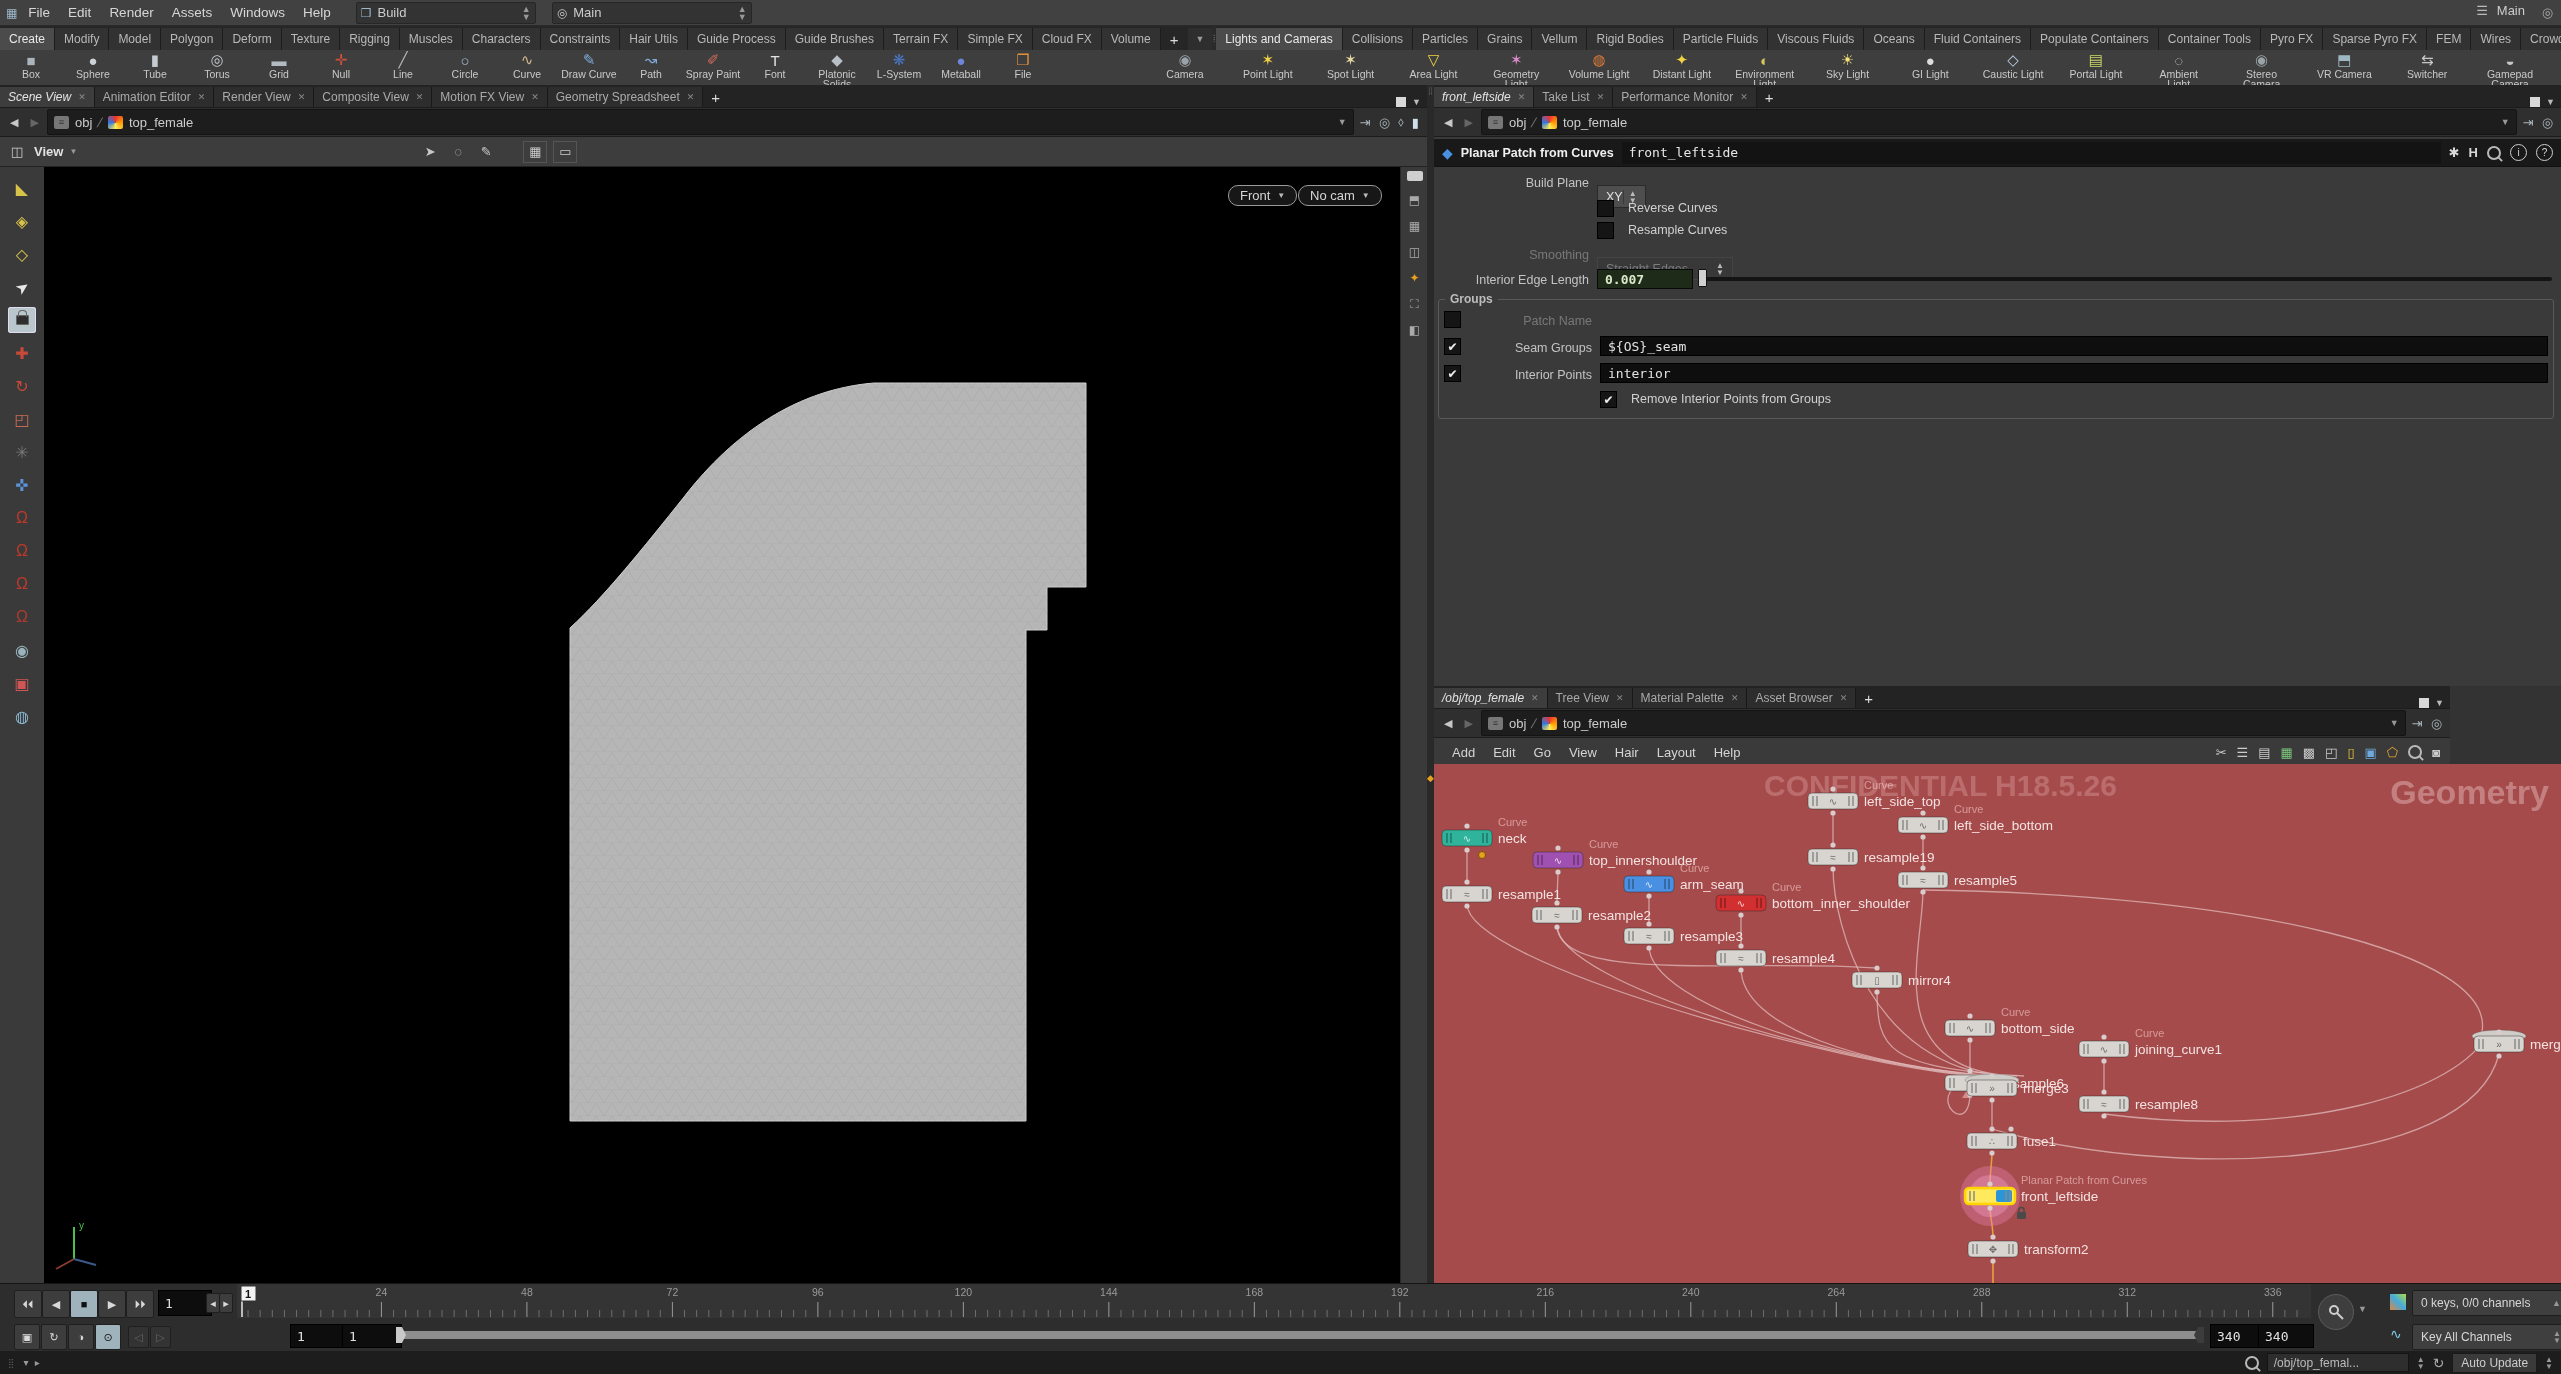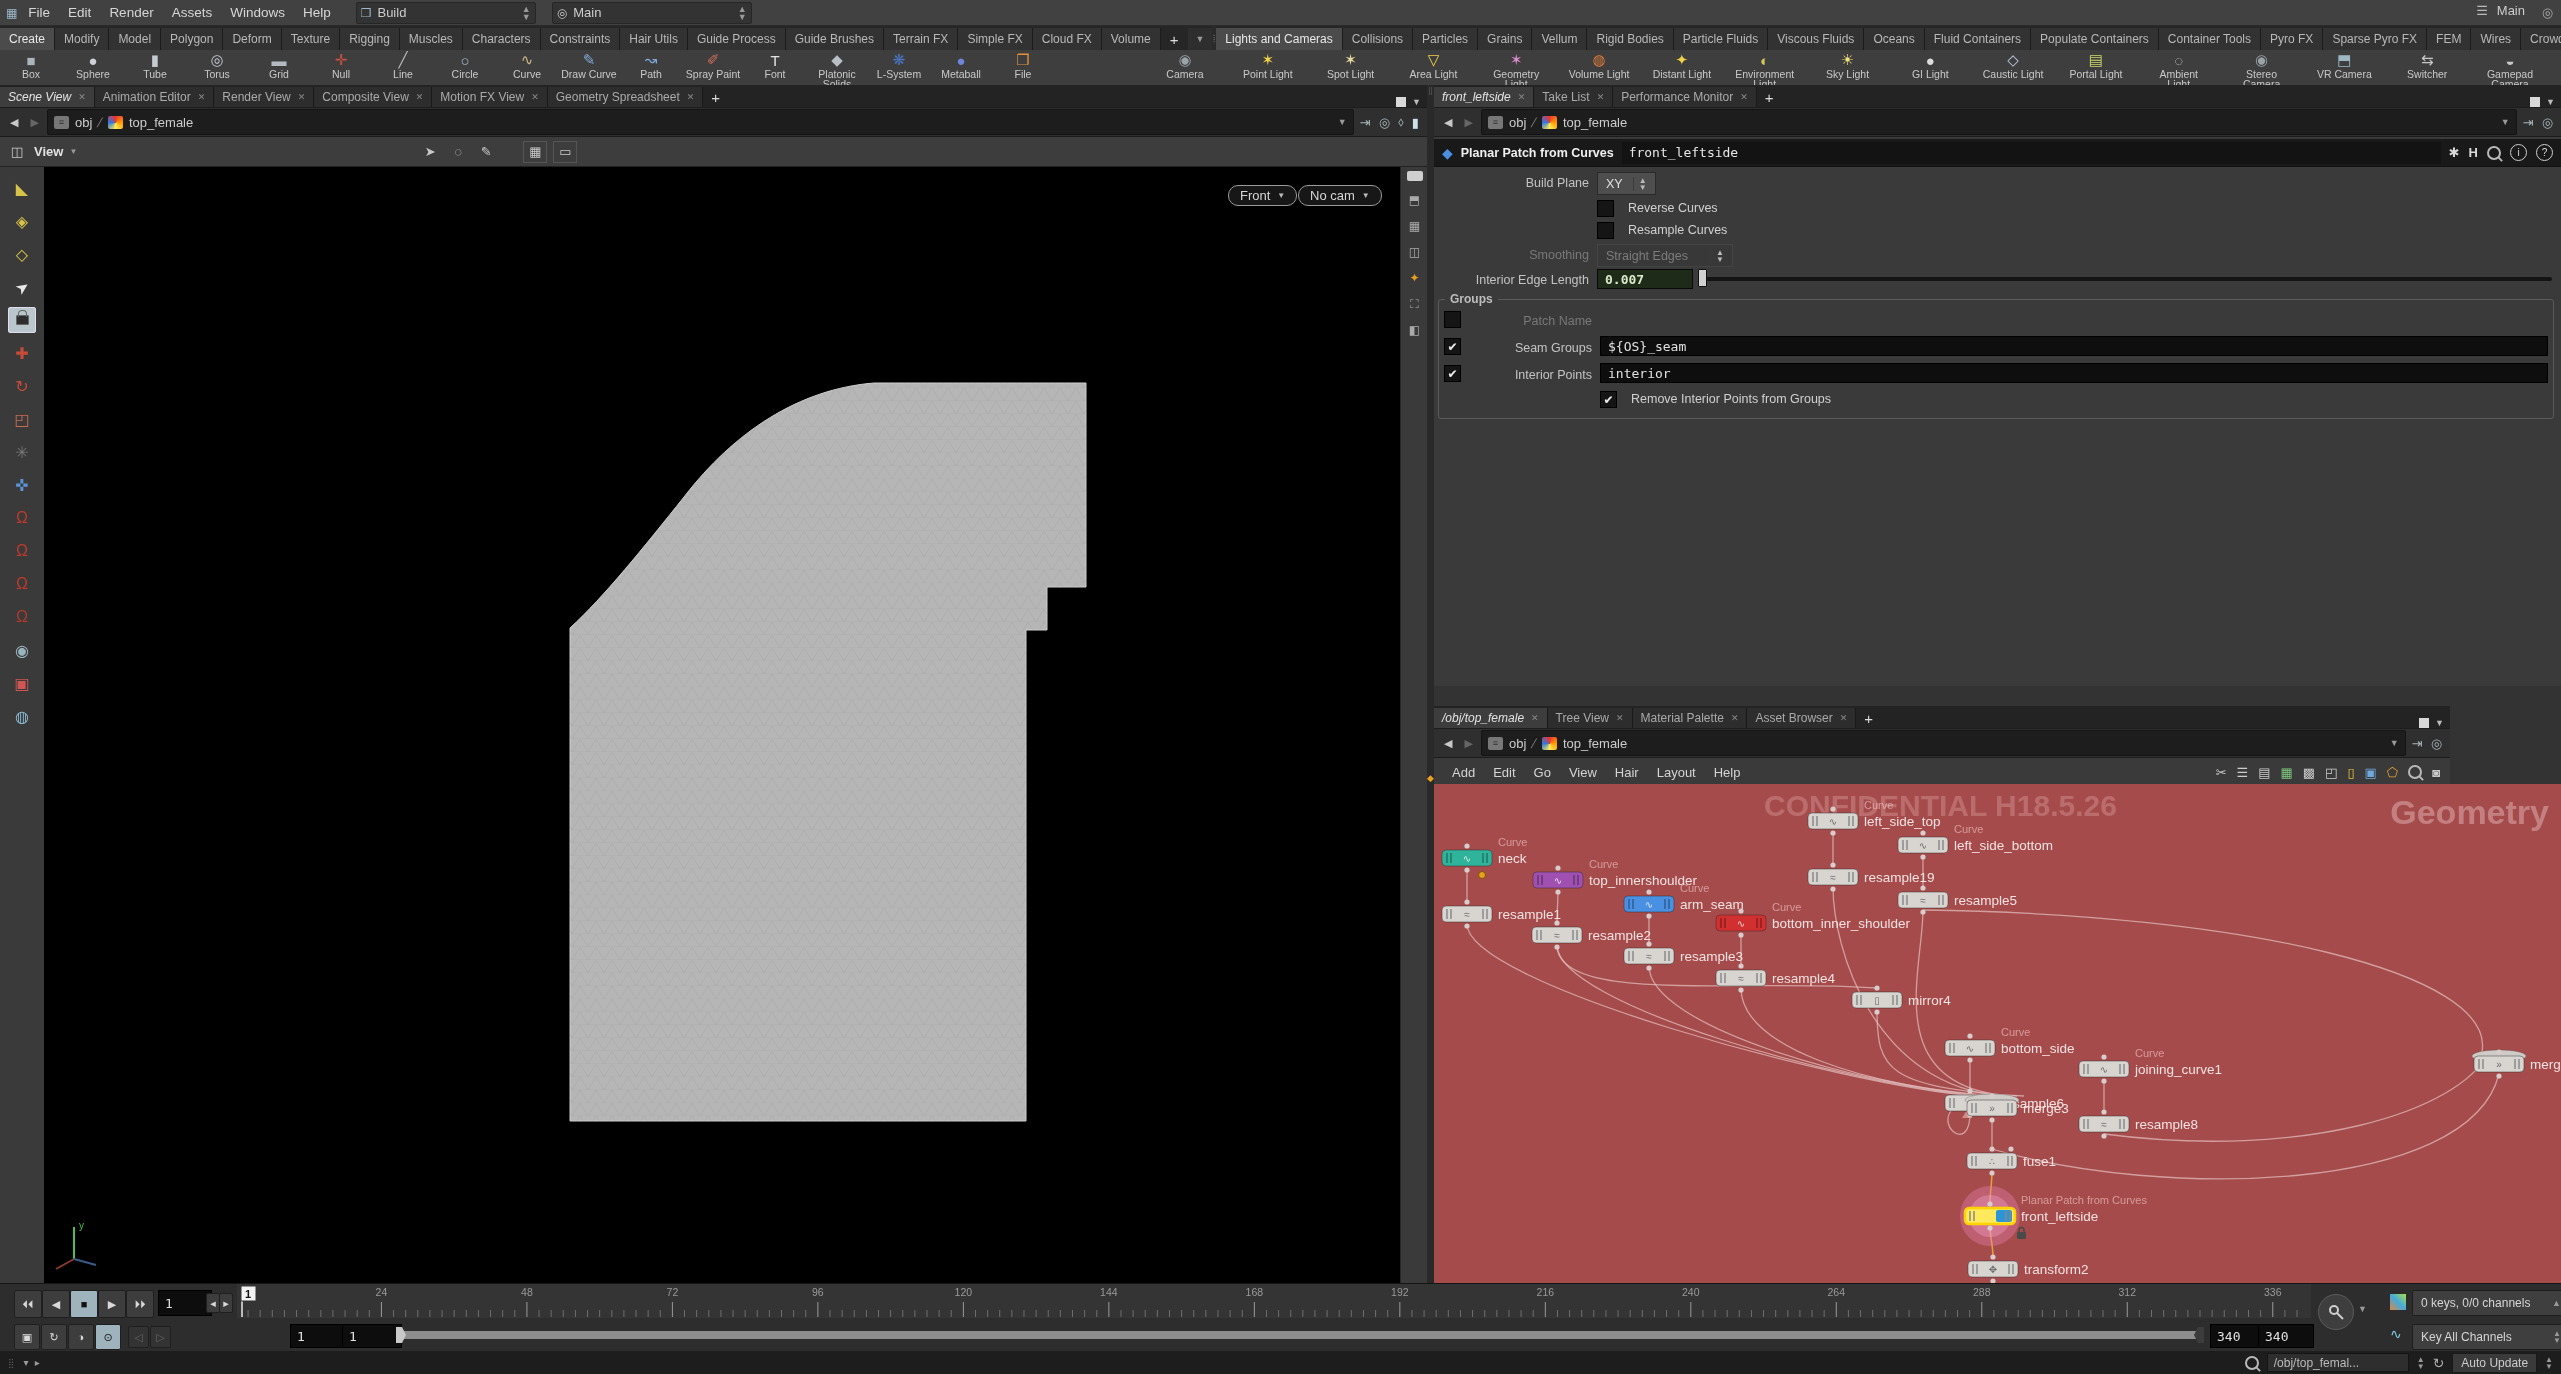--- a/index.html
+++ b/index.html
@@ -58,21 +58,21 @@
   .pane-bg{background:#3a3a3a;}
   .param-header{background:#191919;display:flex;align-items:center;height:28px;gap:8px;padding:0 8px;border-bottom:1px solid #111;}
   .ph-type{color:#efefef;font-weight:bold;font-size:12.5px;white-space:nowrap;}
   .ph-name{flex:1;color:#e6e6e6;font-family:"DejaVu Sans Mono",monospace;font-size:13px;background:#131313;height:22px;display:flex;align-items:center;padding:0 7px;}
   .ph-ics{display:flex;gap:9px;align-items:center;color:#d8d8d8;font-size:13px;}
   .circ{width:15px;height:15px;border:1px solid #cfcfcf;border-radius:50%;display:inline-flex;align-items:center;justify-content:center;font-size:10px;}
   .plabel{position:absolute;text-align:right;color:#c3c3c3;font-size:12.5px;}
   .plabel.dim{color:#787878;}
   .pfield{background:#0e0e0e;border:1px solid #000;color:#e3e3e3;font-family:"DejaVu Sans Mono",monospace;font-size:13px;display:flex;align-items:center;padding:0 7px;height:20px;box-sizing:border-box;}
   .pfield.dim{color:#6f6f6f;background:#222;}
-  .dropd{background:#4e4e4e;border:1px solid #2a2a2a;color:#e0e0e0;height:21px;display:flex;align-items:center;padding:0 8px;gap:10px;font-size:12.5px;}
+  .dropd{background:#4e4e4e;border:1px solid #2a2a2a;color:#e0e0e0;height:21px;display:flex;align-items:center;padding:0 8px;font-size:12.5px;margin-top:13px;}
   .dropd .spin{font-size:8px;color:#bbb;line-height:7px;border-left:1px solid #3a3a3a;padding-left:5px;}
   .dropd.dim{background:#383838;color:#7c7c7c;border-color:#444;}
   .chk{width:15px;height:15px;background:#151515;border:1px solid #000;display:inline-flex;align-items:center;justify-content:center;color:#eee;font-size:12px;}
   .chklabel{color:#d0d0d0;font-size:12.5px;margin-left:8px;}
   .gfield{background:#1d2b18;border:1px solid #0a0a0a;color:#d8e8c8;font-weight:bold;}
   .sl-track{position:absolute;height:4px;background:#141414;border-radius:2px;}
   .sl-handle{position:absolute;width:7px;height:16px;background:#d0d0d0;border:1px solid #111;border-radius:1px;}
   .fieldset{position:absolute;border:1px solid #5a5a5a;border-radius:3px;font-weight:bold;}
   .fs-legend{position:absolute;top:-8px;left:6px;background:#3a3a3a;padding:0 5px;color:#bdbdbd;font-size:12px;}
   
@@ -535,21 +535,21 @@
     <span class="chk" style="position:absolute;left:10px;top:280px">✔</span>
     <span class="plabel" style="left:40px;top:283px;width:118px">Interior Points</span>
     <div class="pfield" style="position:absolute;left:166px;top:278px;width:948px">
       <span>interior</span>
     </div>
 
     <span class="chk" style="position:absolute;left:166px;top:306px">✔</span>
     <span class="chklabel" style="position:absolute;left:189px;top:307px">Remove Interior Points from Groups</span>
   </div>
 
-  <div class="abs" style="left:1434px;top:706px;width:1016px;height:597px">
+  <div class="abs" style="left:1434px;top:686px;width:1016px;height:597px">
     <div class="tabbar" id="network-tabbar">
         <span class="ptab active">
           <span>/obj/top_female</span>
           <span class="x">✕</span>
         </span>
         <span class="ptab">
           <span>Tree View</span>
           <span class="x">✕</span>
         </span>
         <span class="ptab">

